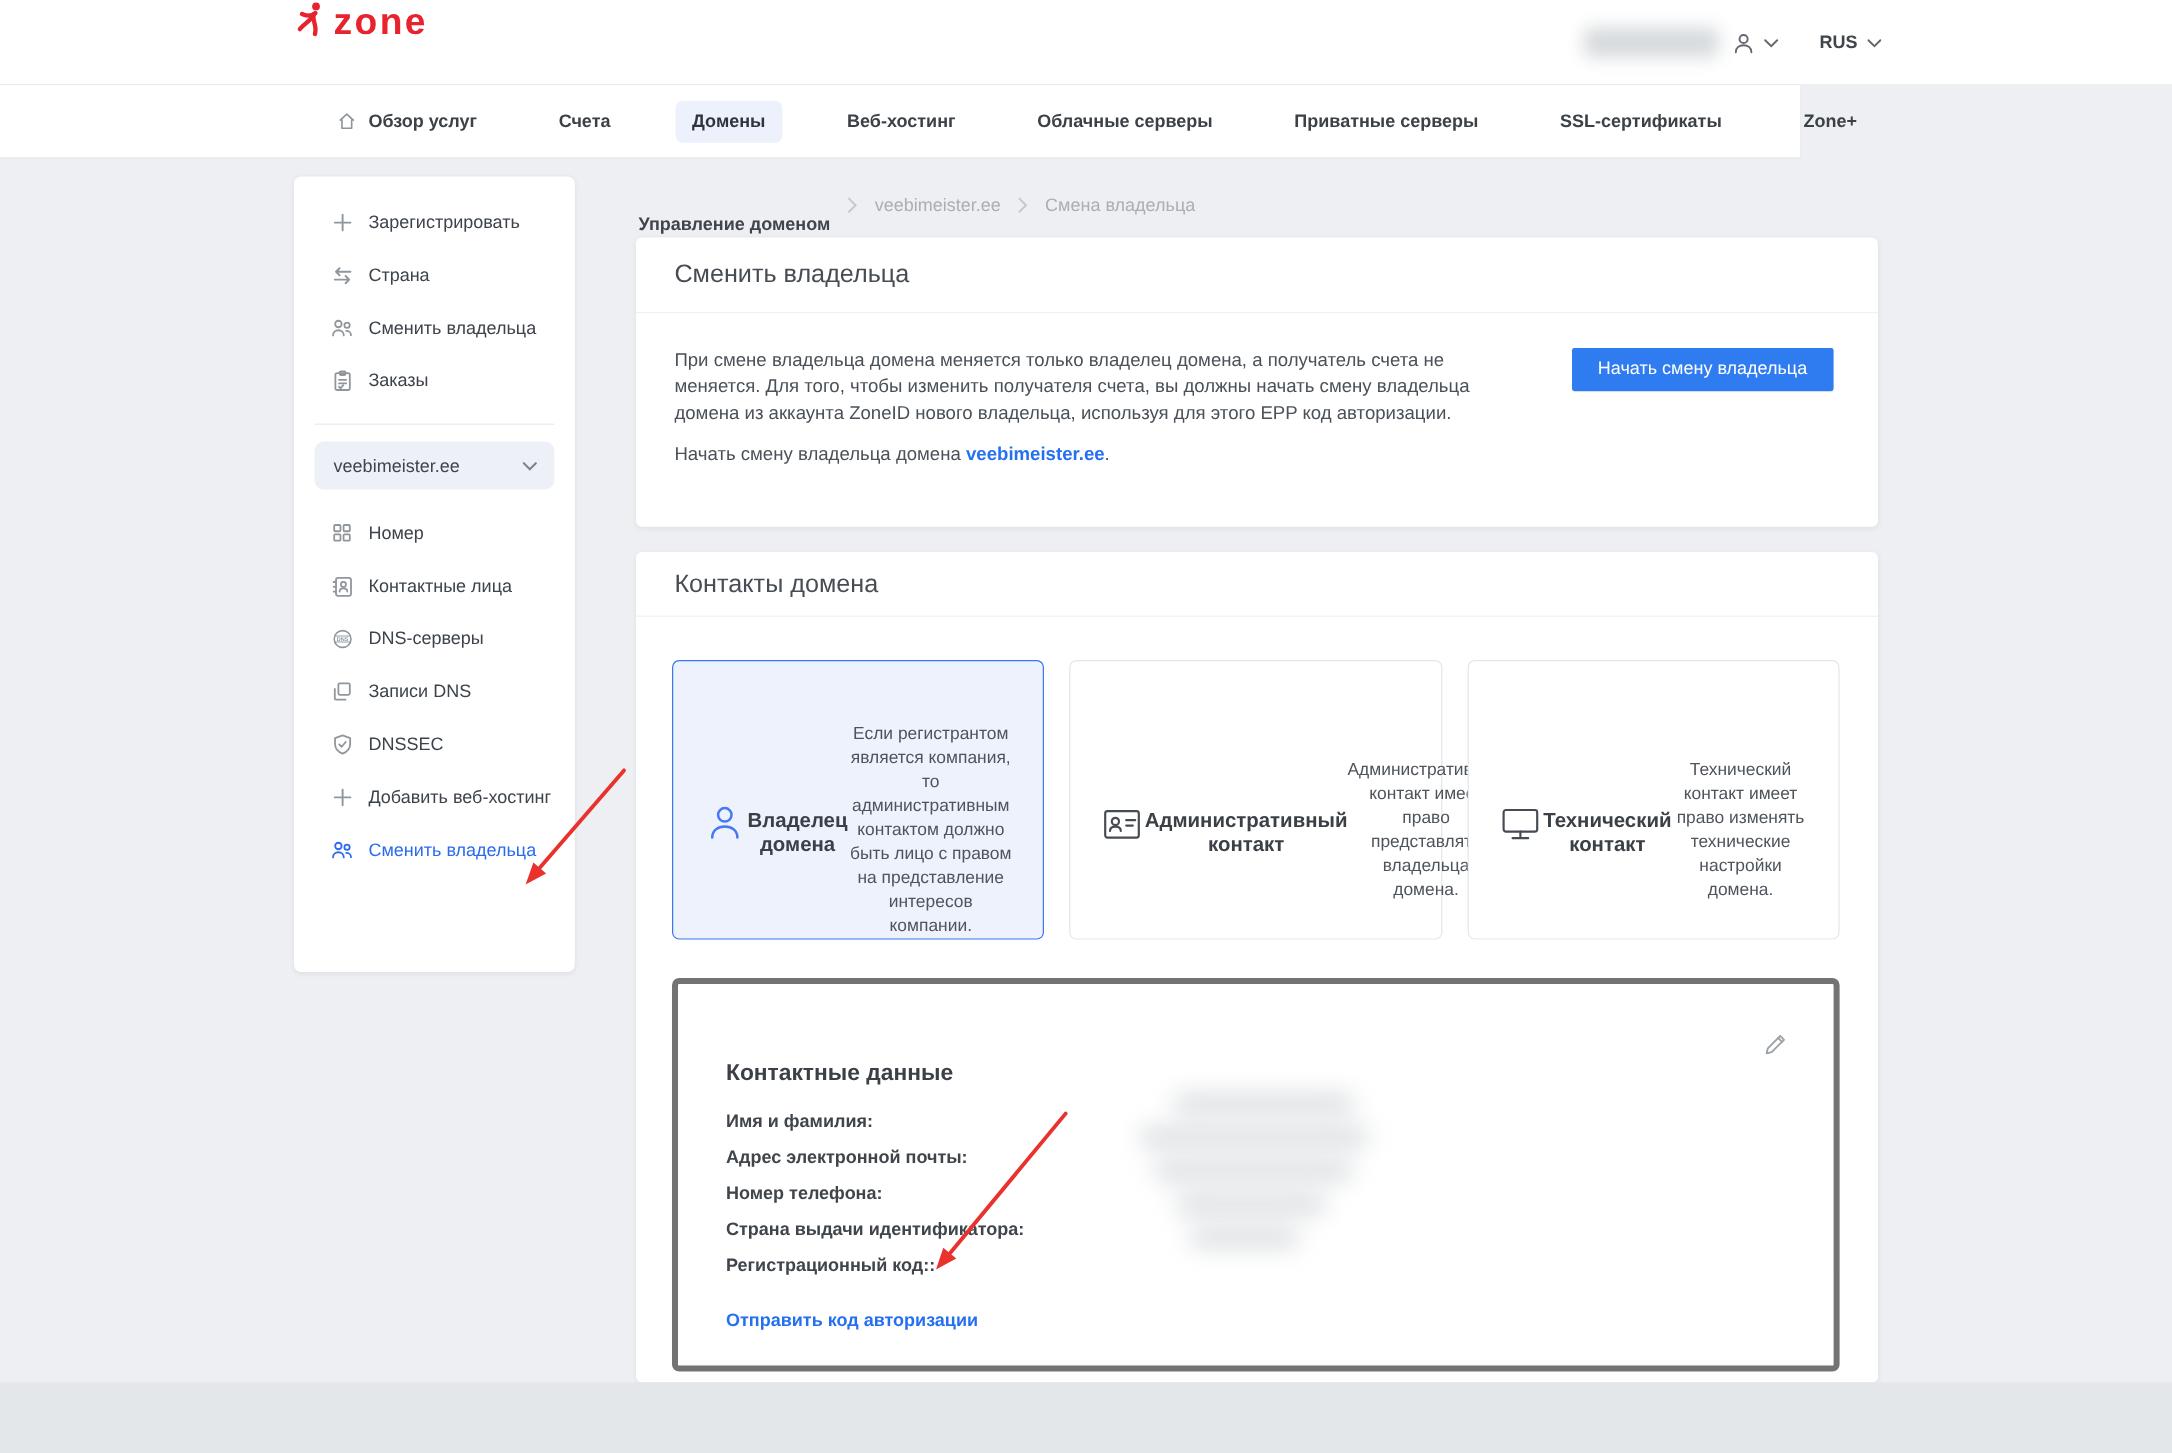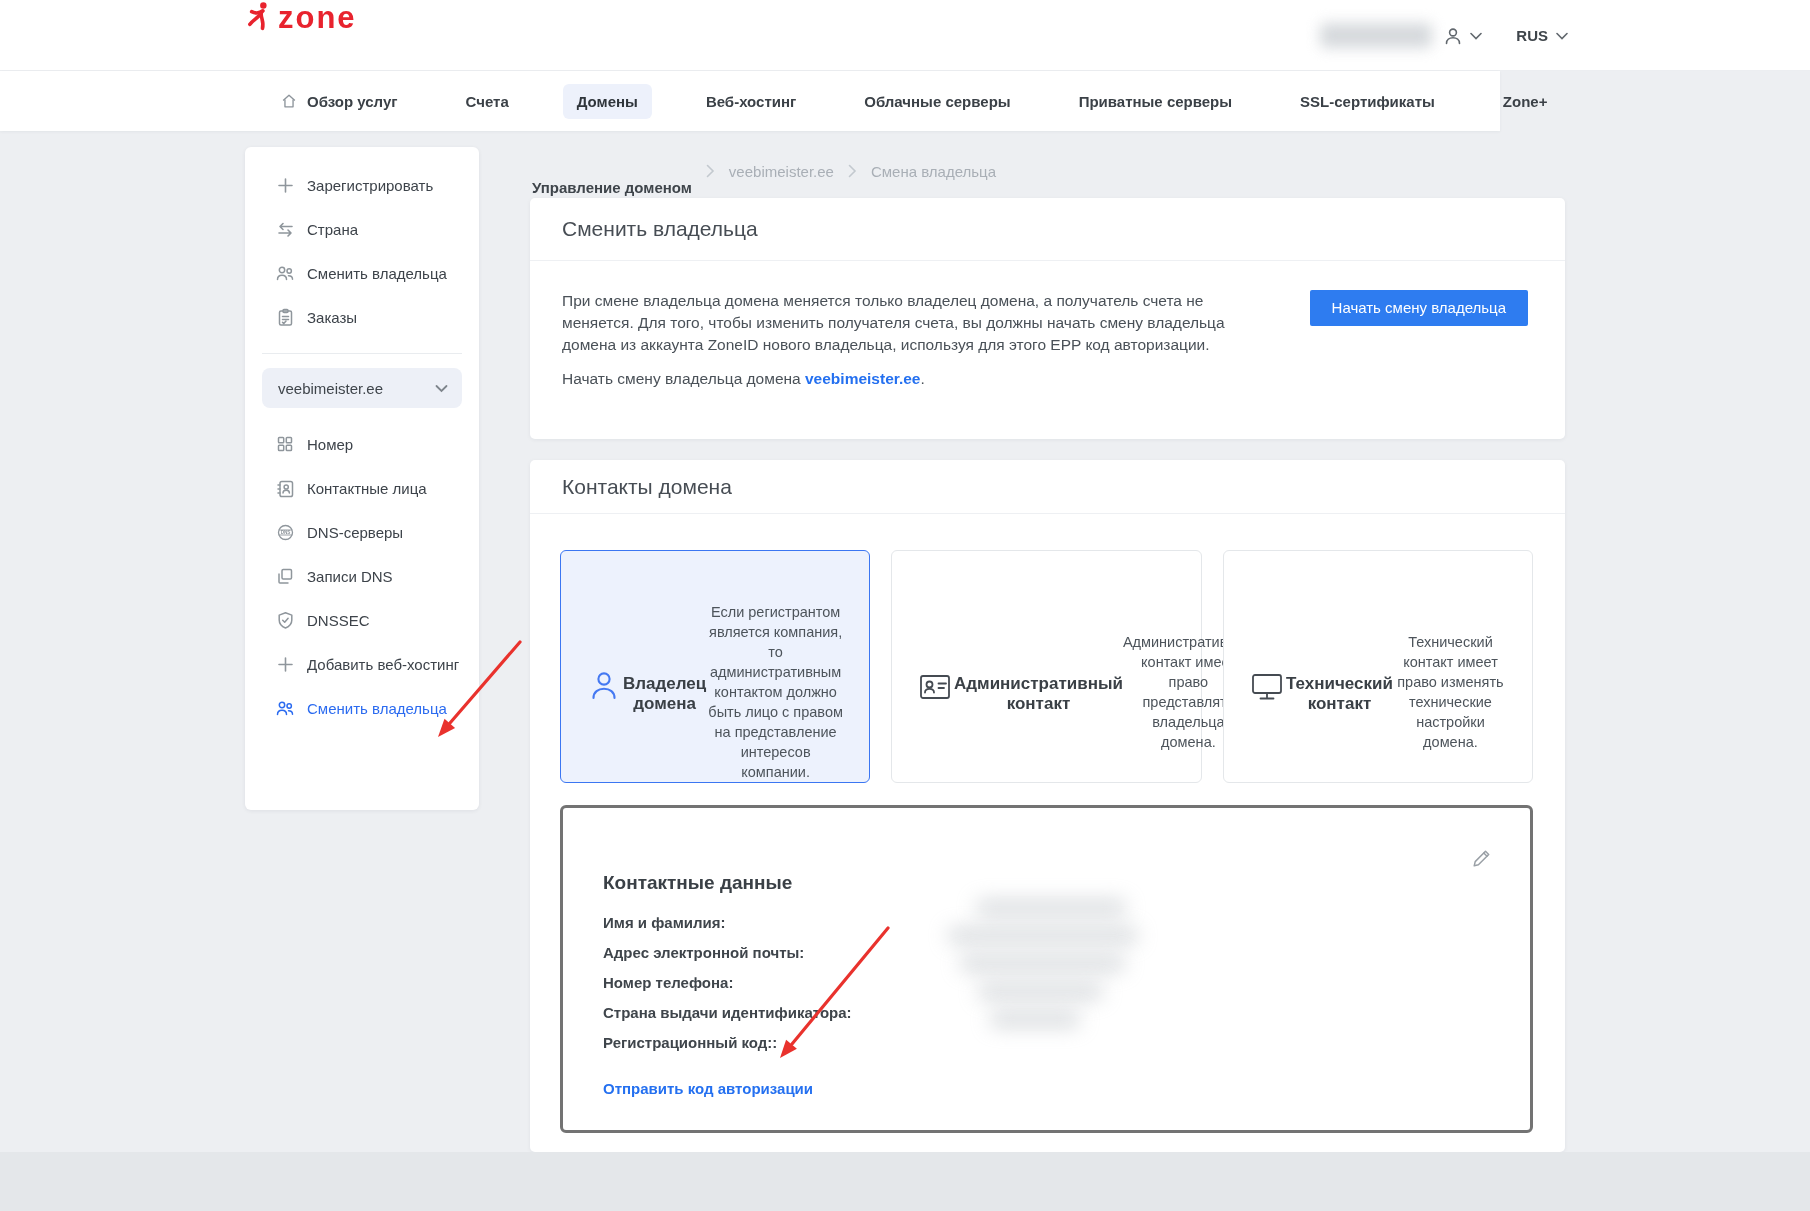--- a/index.html
+++ b/index.html
@@ -56,21 +56,21 @@
   .card2 .card-head{height:53px;}
   .type-row{display:flex;gap:21px;margin:36px 32px 0 30px;}
   .type-card{width:311px;height:233px;box-sizing:border-box;border:1px solid #e4e7ea;border-radius:6px;
              background:#fff;display:flex;align-items:center;padding:40px 24px 0;
              text-align:center;cursor:pointer;}
   .type-card.selected{border:1px solid #3b76f2;background:#edf2fd;}
   .tc-icon{height:40px;display:flex;align-items:center;color:#454b52;}
   .type-card.selected .tc-icon{color:#4579f2;}
   .tc-title{margin-top:14px;font-size:17px;font-weight:700;color:#3a4046;}
   .tc-desc{margin-top:11px;font-size:14.5px;line-height:20px;color:#4d545b;}
-  .details-box{margin:22px 32px 0 30px;height:328px;border:3px solid #737373;border-radius:6px;position:relative;
+  .details-box{margin:32px 32px 0 30px;height:328px;border:5px solid #737373;border-radius:6px;position:relative;
                box-sizing:border-box;padding:64px 40px 0;}
   .details-title{font-size:19px;font-weight:700;color:#3a4046;margin:0 0 14px;}
   .details-labels{font-size:15px;font-weight:600;color:#3f454b;line-height:30px;}
   .details-link{position:absolute;left:40px;top:272px;font-size:15px;font-weight:700;color:#2470f0;cursor:pointer;}
   .pencil{position:absolute;right:38px;top:40px;color:#9aa0a6;cursor:pointer;display:flex;}
   .blur-values{position:absolute;left:385px;top:92px;width:230px;}
   .blur-bar{height:15px;border-radius:6px;background:#aeb4ba;filter:blur(10px);opacity:.5;margin-bottom:13px;}
   .bottom-strip{position:absolute;left:0;top:1152px;width:1810px;height:59px;background:#e4e7ea;}
   .arrows{position:absolute;left:0;top:0;pointer-events:none;}
   svg{display:block;}

